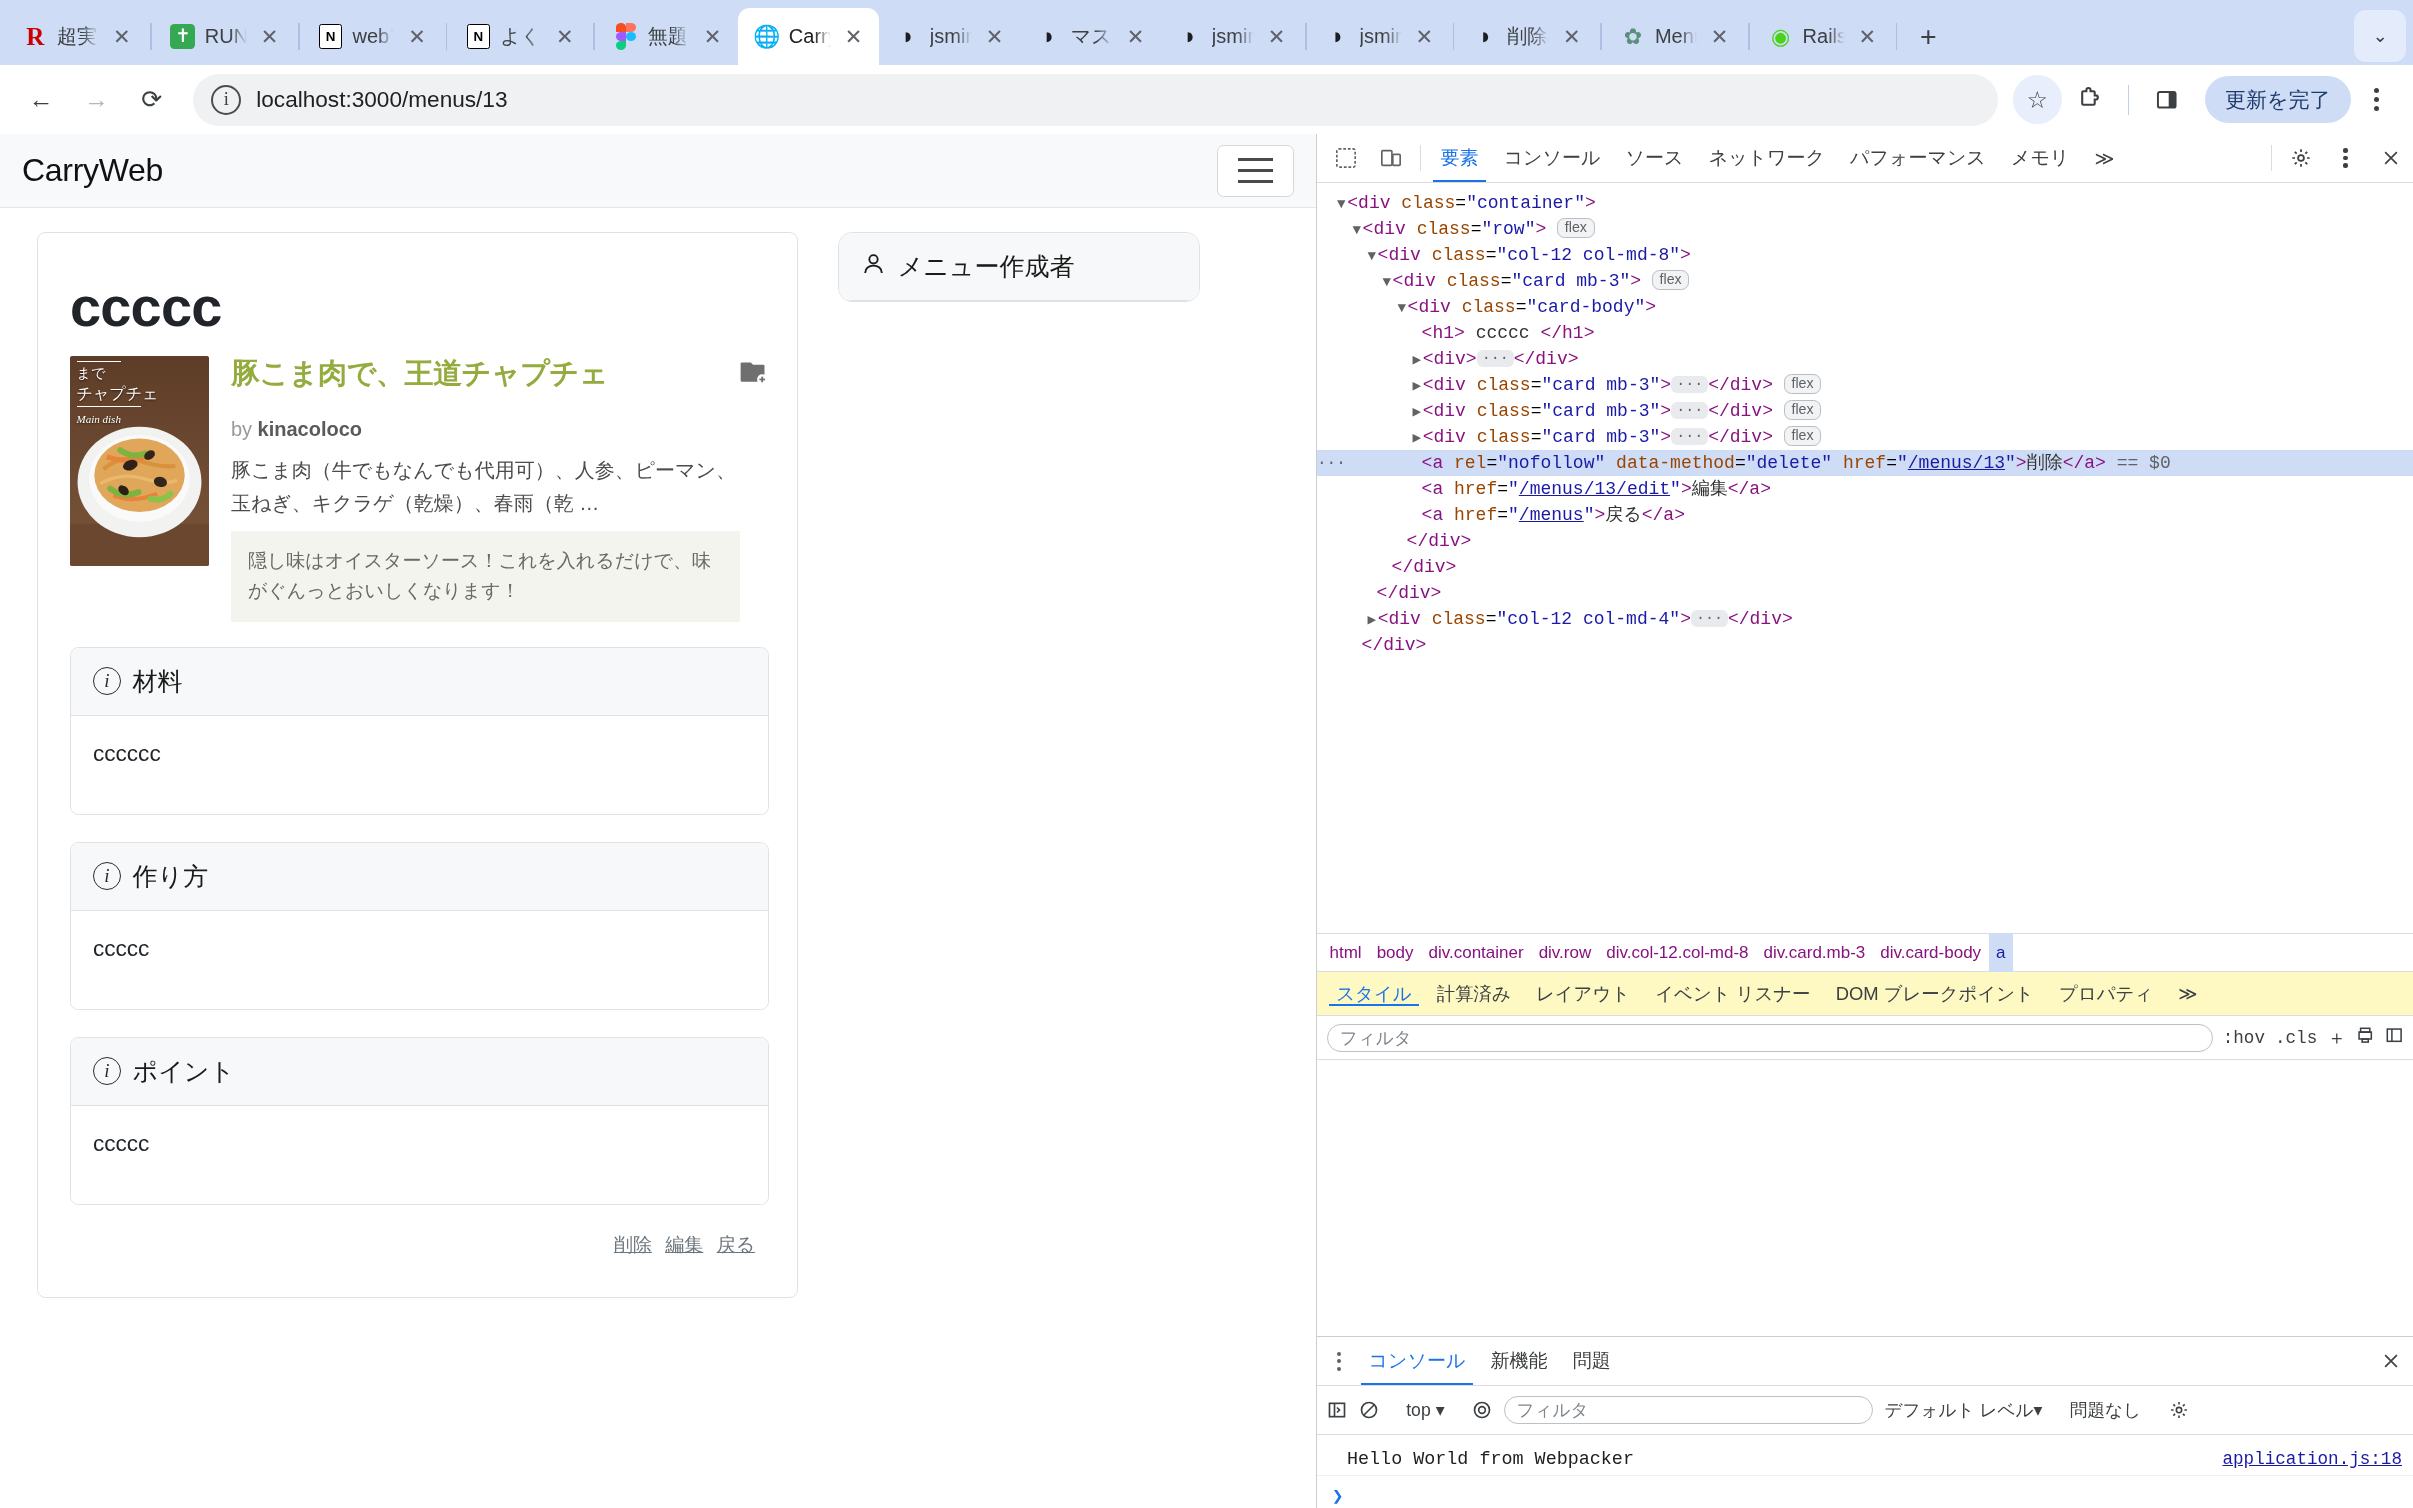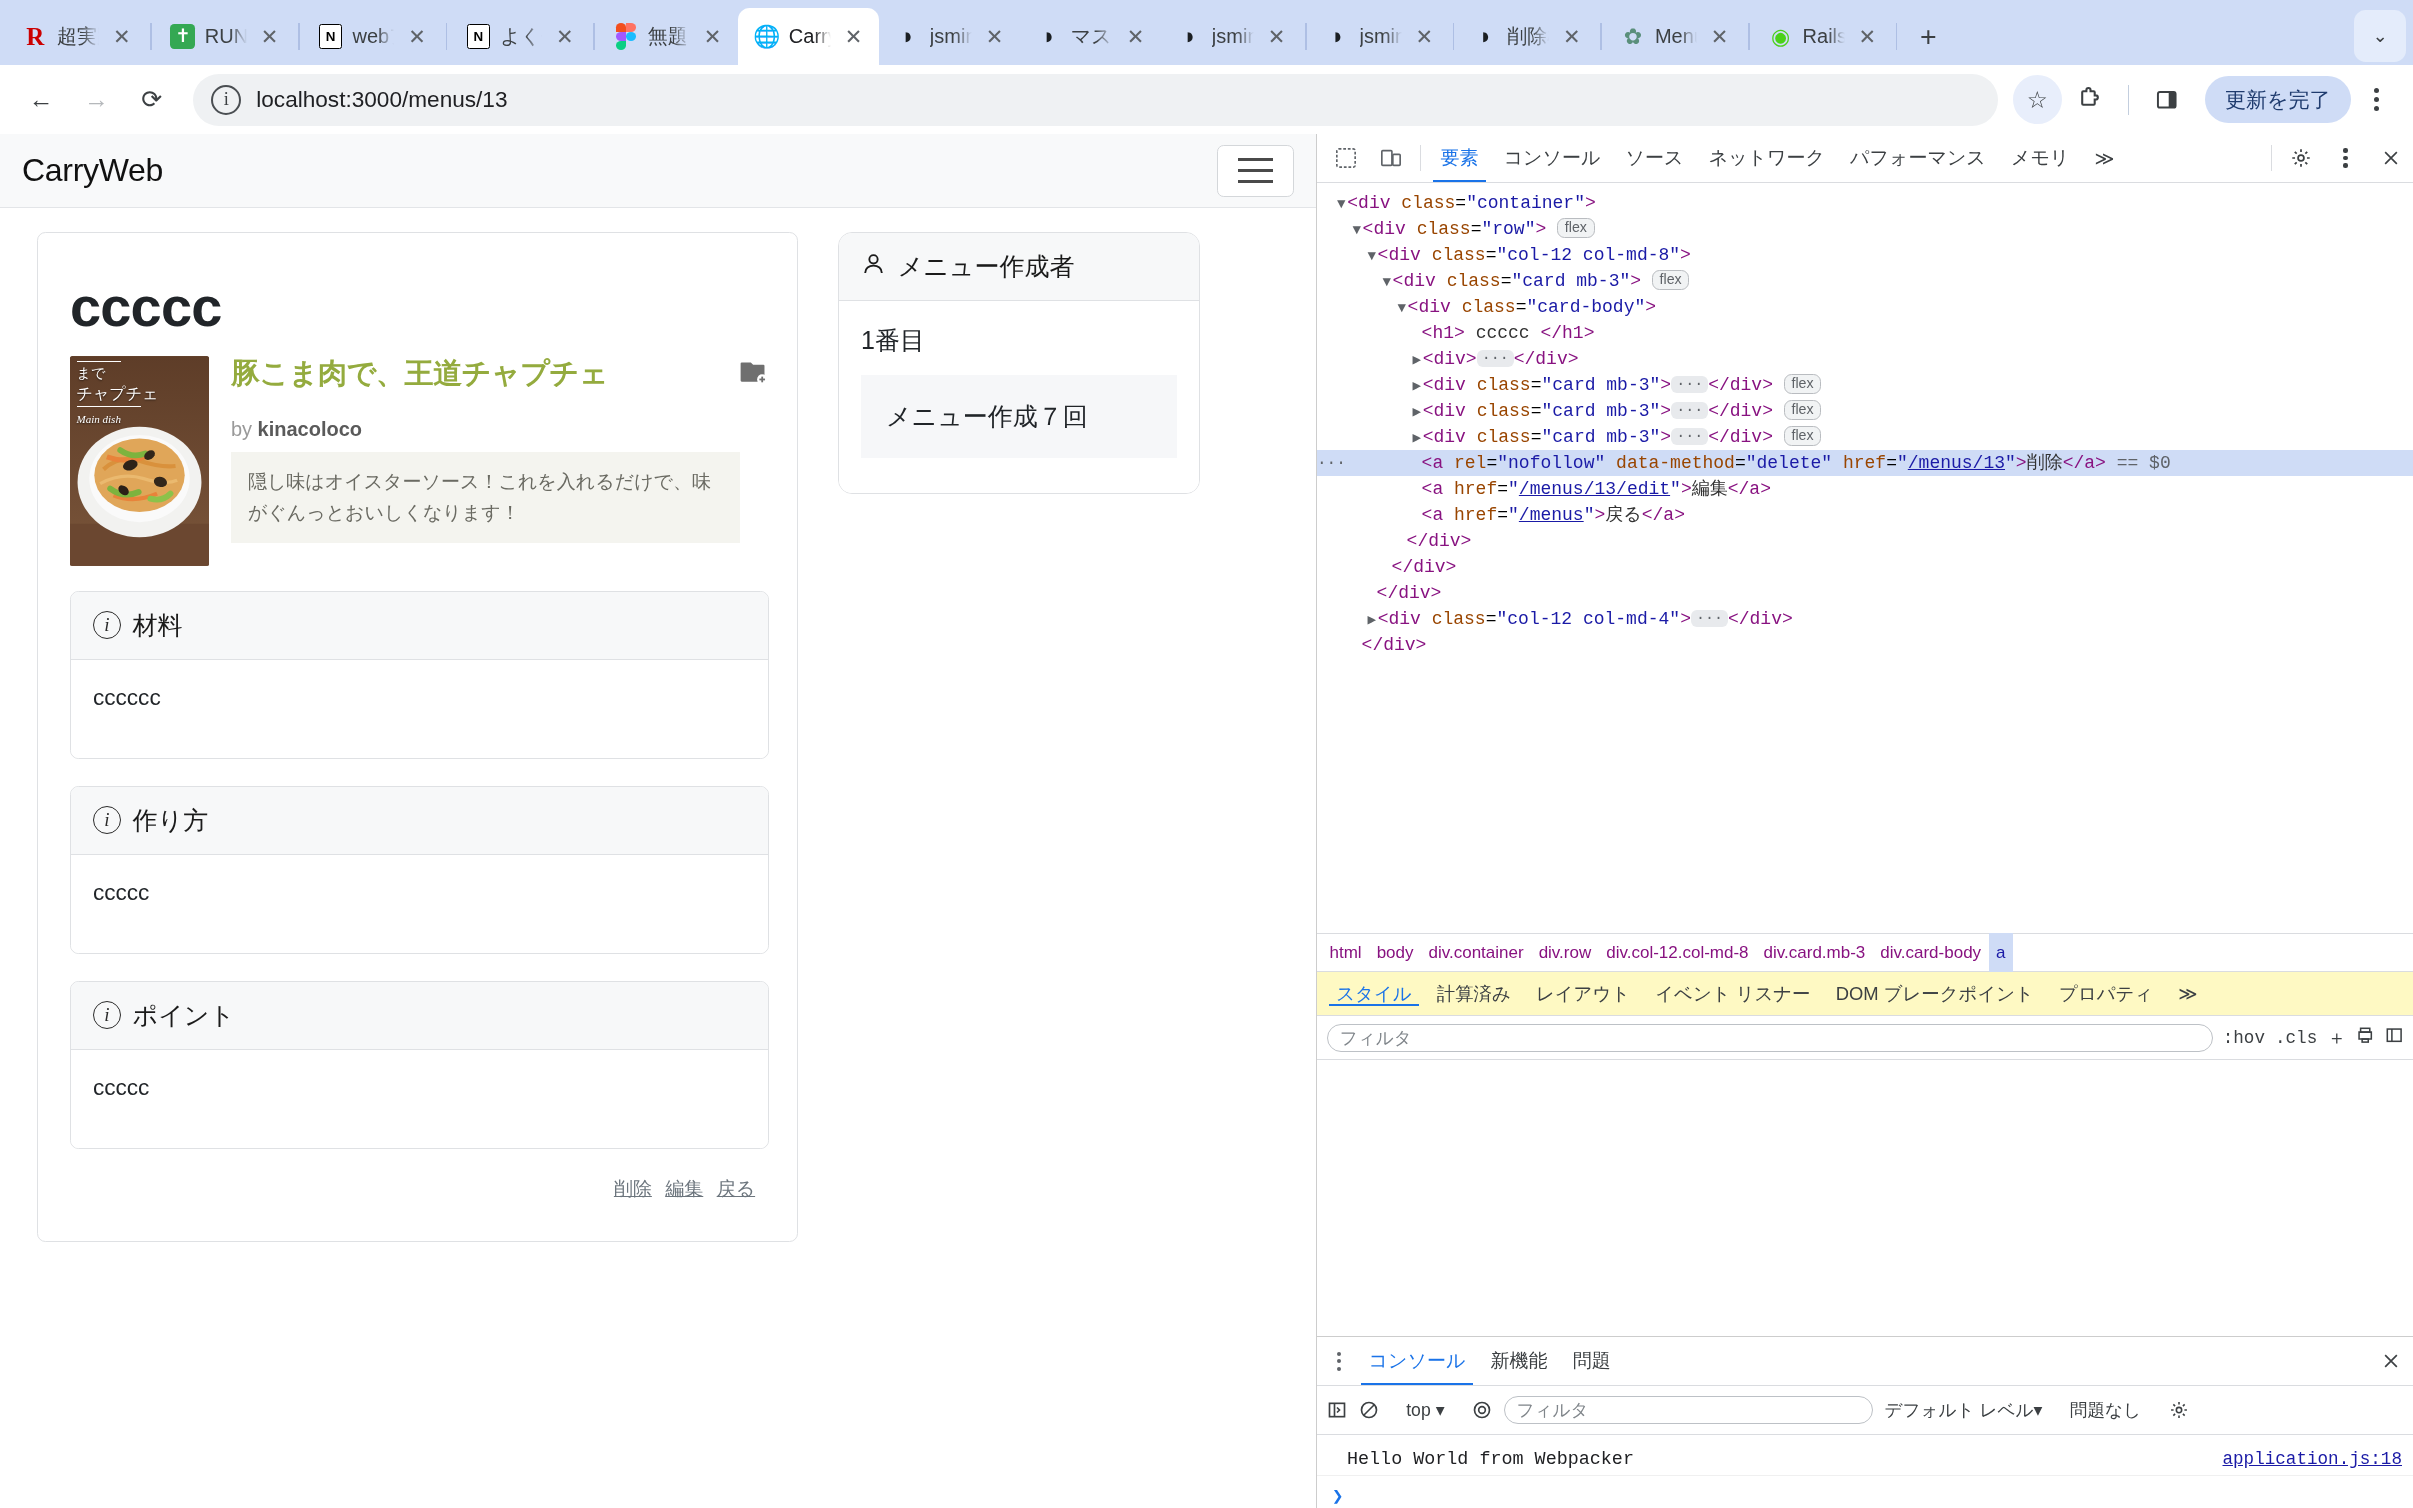--- a/index.html
+++ b/index.html
@@ -521,20 +521,21 @@
                   <span style="font-size:11px;font-style:italic;font-family:'Liberation Serif',serif">Main dish</span>
                 </div>
               </div>
 
               <div class="recipe-body">
                 <div class="recipe-title">豚こま肉で、王道チャプチェ</div>
                 <div class="recipe-by">
                   <span>by</span>
                   <b>kinacoloco</b>
                 </div>
+                <div class="recipe-desc">豚こま肉（牛でもなんでも代用可）、人参、ピーマン、玉ねぎ、キクラゲ（乾燥）、春雨（乾 …</div>
                 <div class="recipe-note">隠し味はオイスターソース！これを入れるだけで、味がぐんっとおいしくなります！</div>
                 <div class="recipe-extlink">
                   <svg width="28.5" height="25" viewBox="0 0 24 22" fill="#6f6f6f">
                       <path d="M1 3h8l2 2h9a1 1 0 0 1 1 1v13a1 1 0 0 1-1 1H1a1 1 0 0 1-1-1V4a1 1 0 0 1 1-1z"></path>
                       <circle cx="19" cy="18" r="4.5" fill="#fff"></circle>
                       <path d="M18.2 15.5h1.6v5h-1.6z" fill="#6f6f6f"></path>
                       <path d="M16.5 17.2h5v1.6h-5z" fill="#6f6f6f"></path>
                     </svg>
                 </div>
               </div>
@@ -575,24 +576,20 @@
           <div class="side-card">
             <div class="side-head">
               <span>
                 <svg width="25" height="25" viewBox="0 0 24 24" fill="none" stroke="#1b1b1b" stroke-width="1.8">
                     <circle cx="12" cy="8" r="4"></circle>
                     <path d="M4 21c0-4.4 3.6-7 8-7s8 2.6 8 7"></path>
                   </svg>
               </span>
               <span>メニュー作成者</span>
             </div>
-            <div class="side-body">
-              <div class="side-rank">1番目</div>
-              <div class="side-count">メニュー作成７回</div>
-            </div>
           </div>
         </div>
 
       </div>
     </div>
 
     <div class="devtools">
 
       <div class="dt-topbar">
         <div class="dt-tool">

